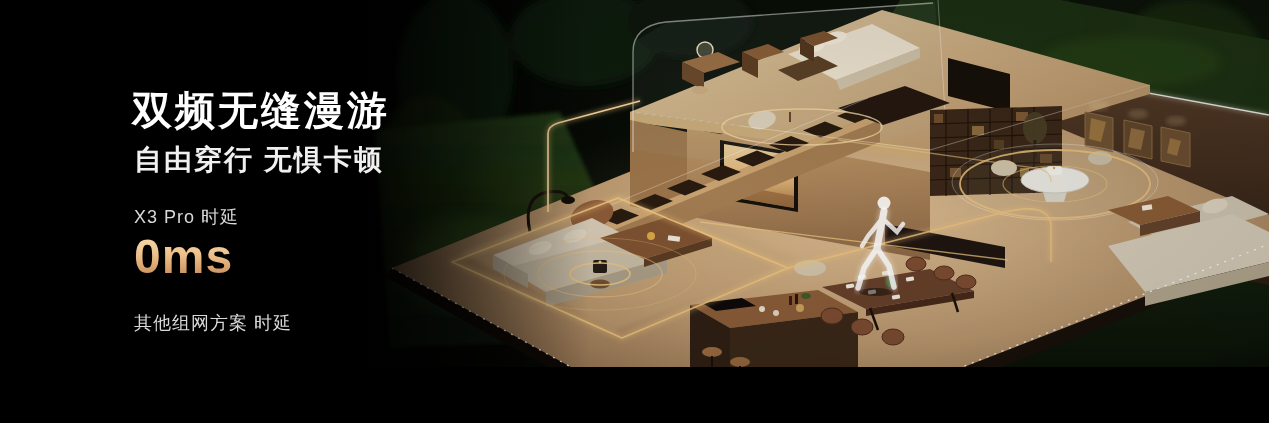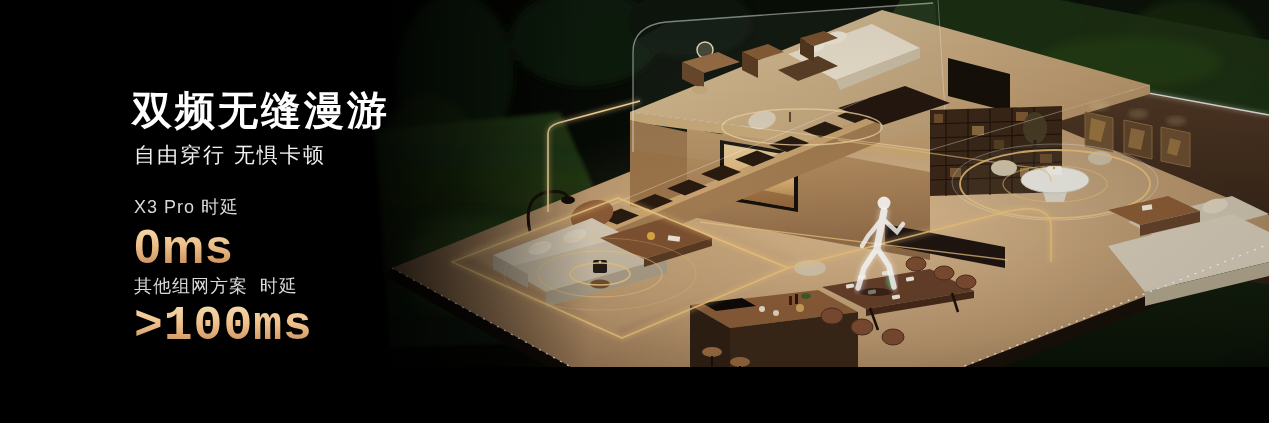--- a/index.html
+++ b/index.html
@@ -7,26 +7,26 @@
     position:relative;width:1269px;height:367px;overflow:hidden;
     background:#6d28d9;font-family:"Liberation Sans","DejaVu Sans",sans-serif;
   }
   .scene{position:absolute;inset:0;display:block;}
   .copy{position:absolute;left:132px;top:88px;z-index:5;}
   .headline-title{
     margin:0;color:#ffffff;font-size:40px;font-weight:700;
     letter-spacing:3px;line-height:1.1;white-space:nowrap;
   }
   .headline-subtitle{
-    margin:9px 0 0 2px;color:#f0f0f0;font-size:21px;font-weight:400;
+    margin:9px 0 0 2px;color:#f0f0f0;font-size:28px;font-weight:700;
     letter-spacing:2px;white-space:nowrap;
   }
   .stat{margin-left:2px;}
   .stat-1{margin-top:26px;}
-  .stat-2{font-family:Liberation Mono, monospace;}
+  .stat-2{margin-top:27px;}
   .stat-label{
     color:#d9d9d9;font-size:18px;letter-spacing:1px;white-space:nowrap;
   }
   .stat-value{
     margin-top:2px;font-size:48px;font-weight:700;letter-spacing:1px;line-height:1.1;
     background:linear-gradient(180deg,#f6d9ae 8%,#eec089 45%,#c1824f 96%);
     -webkit-background-clip:text;background-clip:text;
     color:transparent;-webkit-text-fill-color:transparent;
     white-space:nowrap;width:max-content;
   }
@@ -419,18 +419,17 @@
     <h1 class="headline-title">双频无缝漫游</h1>
     <div class="headline-subtitle">自由穿行 无惧卡顿</div>
 
     <div class="stat stat-1">
       <div class="stat-label">X3 Pro 时延</div>
       <div class="stat-value">0ms</div>
     </div>
 
     <div class="stat stat-2">
       <div class="stat-label">其他组网方案 时延</div>
-      <div class="stat-value">&gt;100ms</div>
     </div>
   </div>
 
   <div class="disclaimer">*数据来自于华为实验室，时延为无缝漫游切换场景下的实测数据；实际使用中会因环境等因素有所差异，仅供参考。</div>
 </div>
 
 </body></html>

